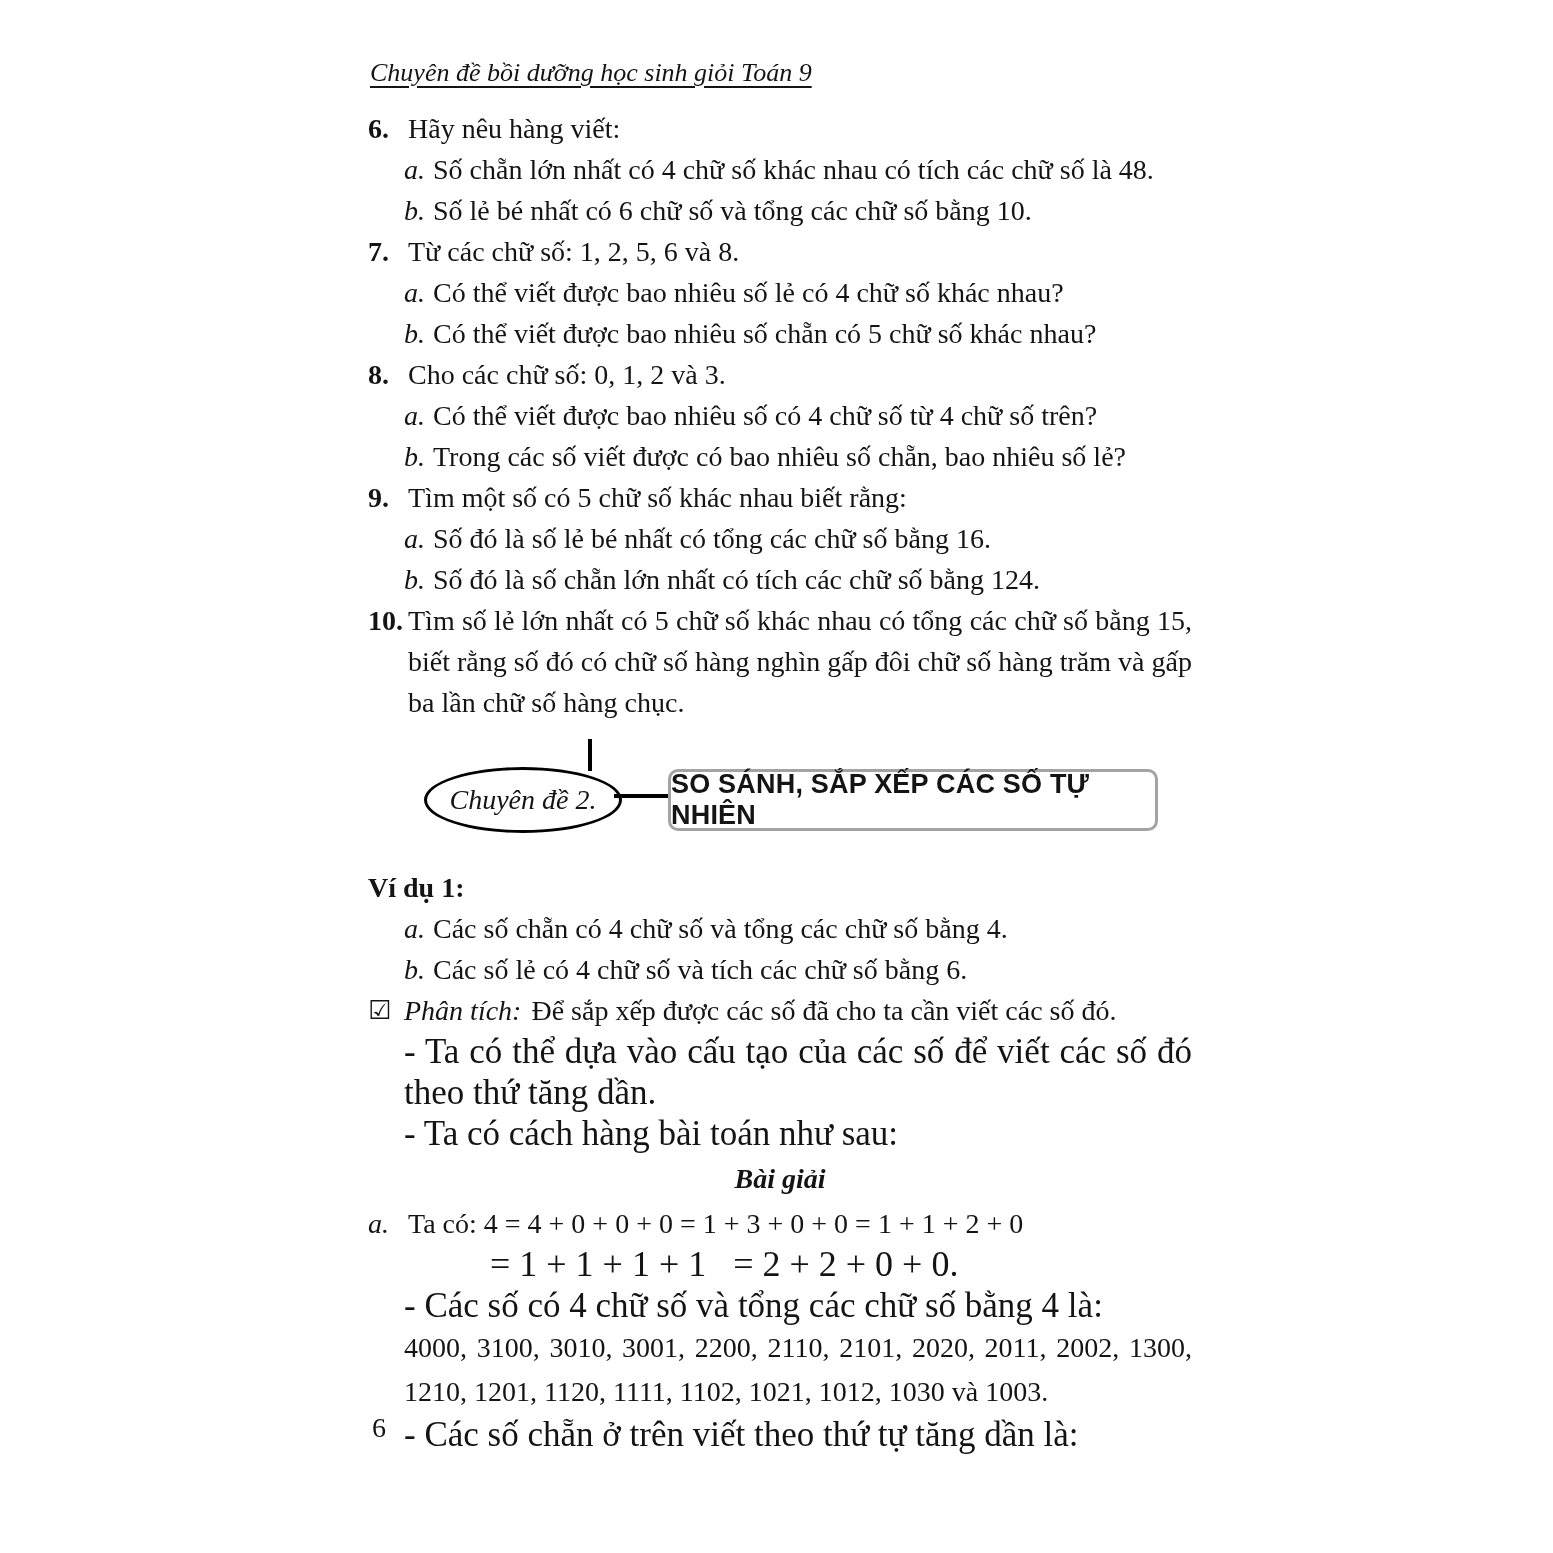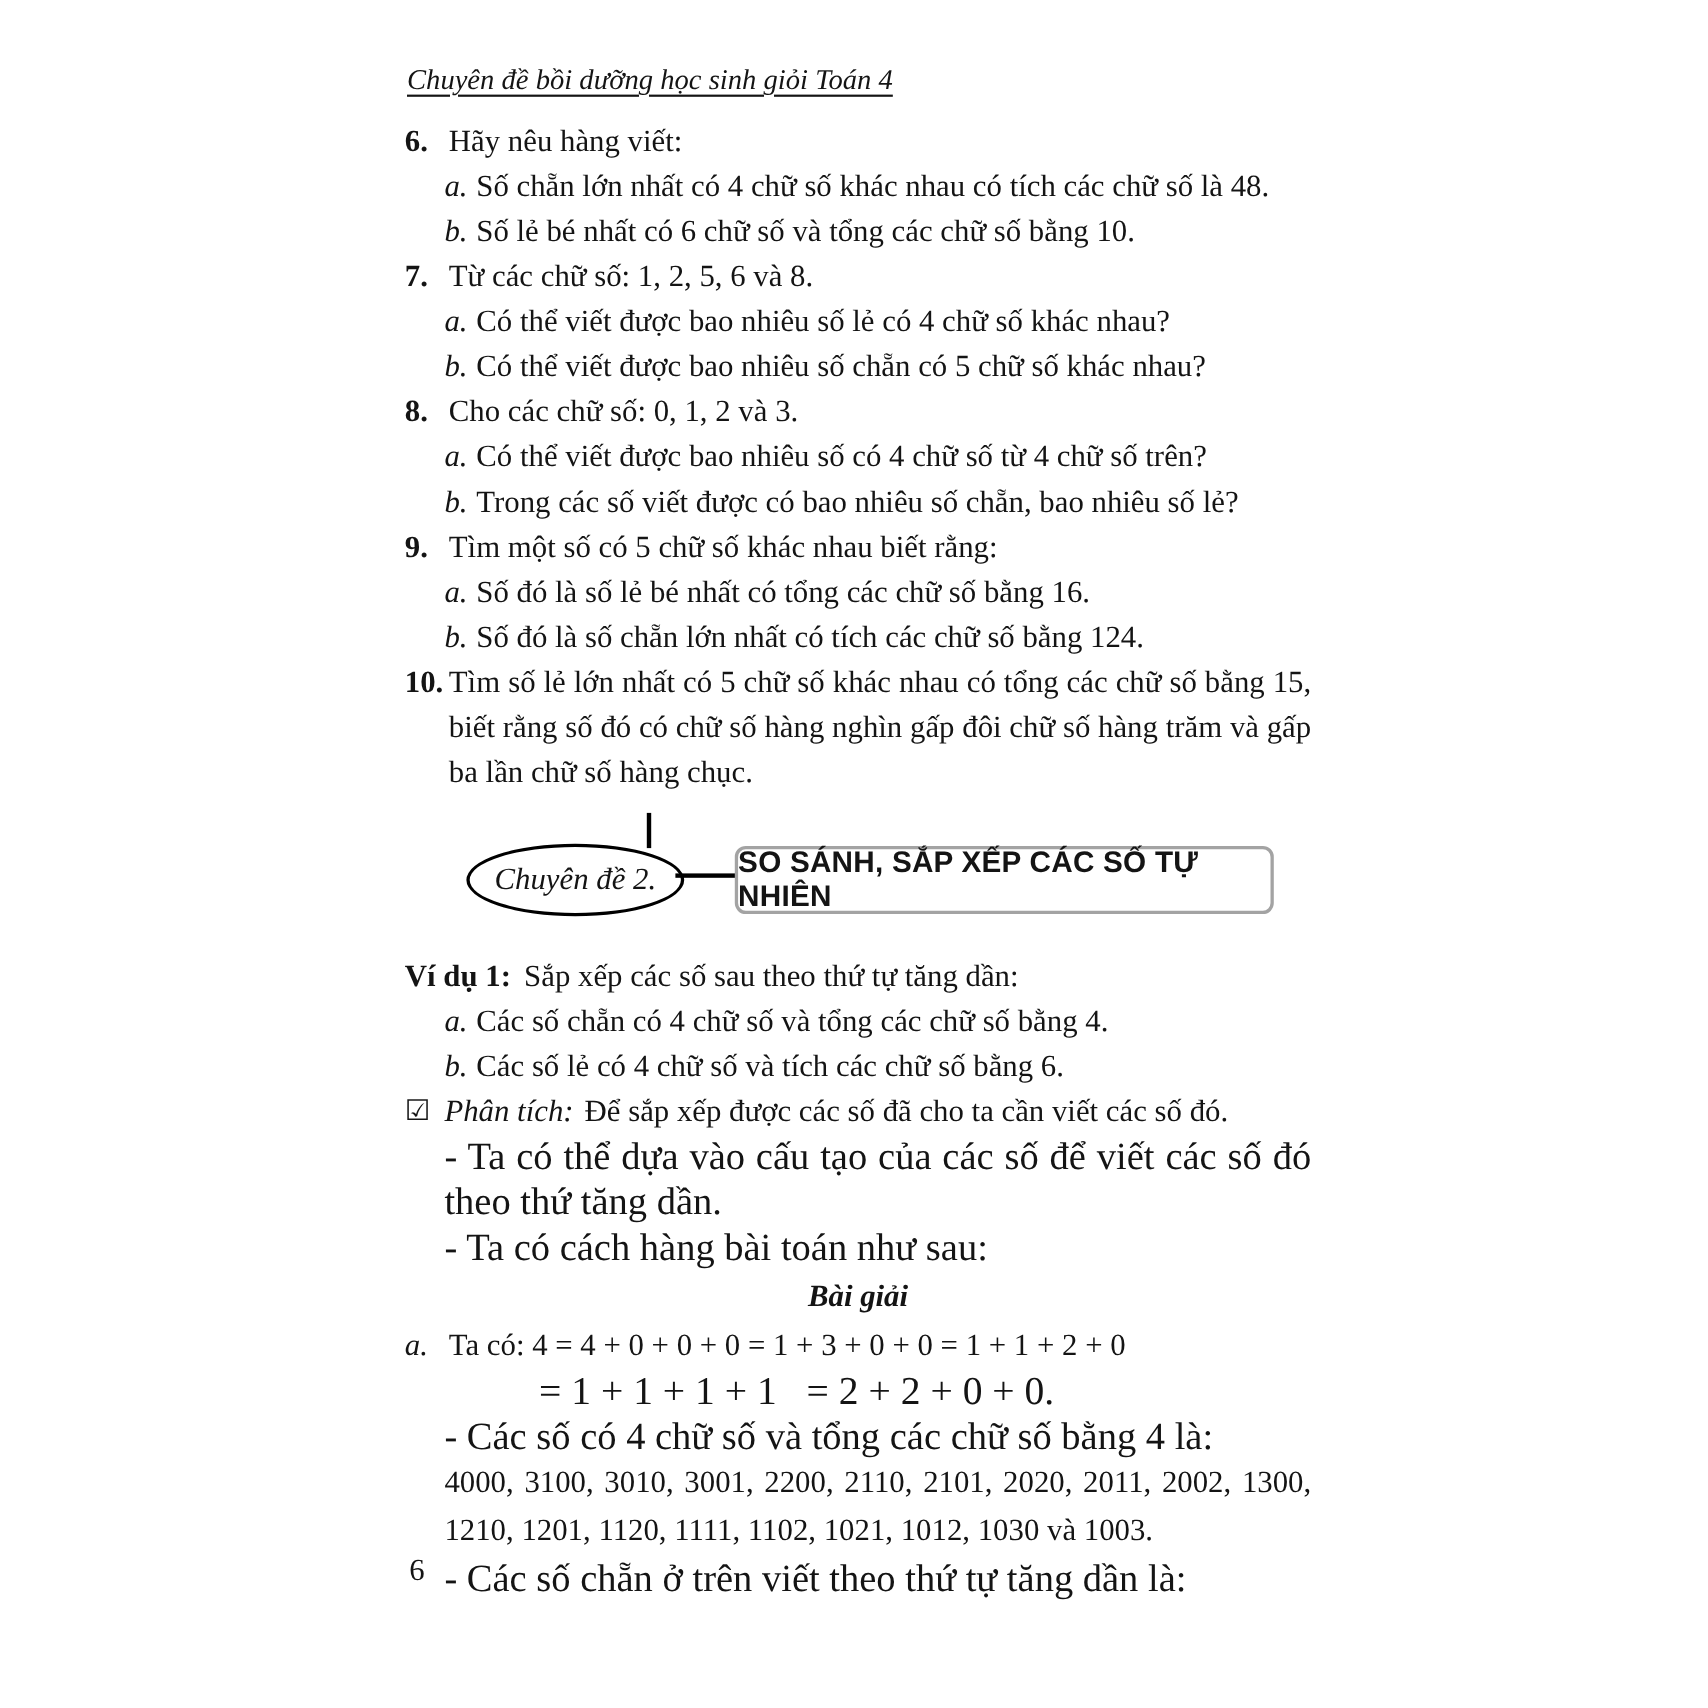--- a/index.html
+++ b/index.html
@@ -130,21 +130,21 @@
     left:372px;top:1412px;
     font-size:28px;
   }
 </style>
 </head>
 <body>
 
 <div class="page">
   <div class="content">
 
-    <div class="header">Chuyên đề bồi dưỡng học sinh giỏi Toán 4</div>
+    <div class="header">Chuyên đề bồi dưỡng học sinh giỏi Toán 9</div>
 
     <div class="line">
       <span class="num">6.</span>
       <span class="ptext">Hãy nêu hàng viết:</span>
     </div>
     <div class="line sub">
       <span class="sub-label">a.</span>
       <span class="ptext">Số chẵn lớn nhất có 4 chữ số khác nhau có tích các chữ số là 48.</span>
     </div>
     <div class="line sub">
@@ -202,21 +202,20 @@
         <span>Chuyên đề 2.</span>
       </div>
       <div class="hconn"></div>
       <div class="topic-box">
         <span>SO SÁNH, SẮP XẾP CÁC SỐ TỰ NHIÊN</span>
       </div>
     </div>
 
     <div class="line">
       <span class="example-label">Ví dụ 1:</span>
-      <span class="ptext">Sắp xếp các số sau theo thứ tự tăng dần:</span>
     </div>
     <div class="line sub">
       <span class="sub-label">a.</span>
       <span class="ptext">Các số chẵn có 4 chữ số và tổng các chữ số bằng 4.</span>
     </div>
     <div class="line sub">
       <span class="sub-label">b.</span>
       <span class="ptext">Các số lẻ có 4 chữ số và tích các chữ số bằng 6.</span>
     </div>
 

